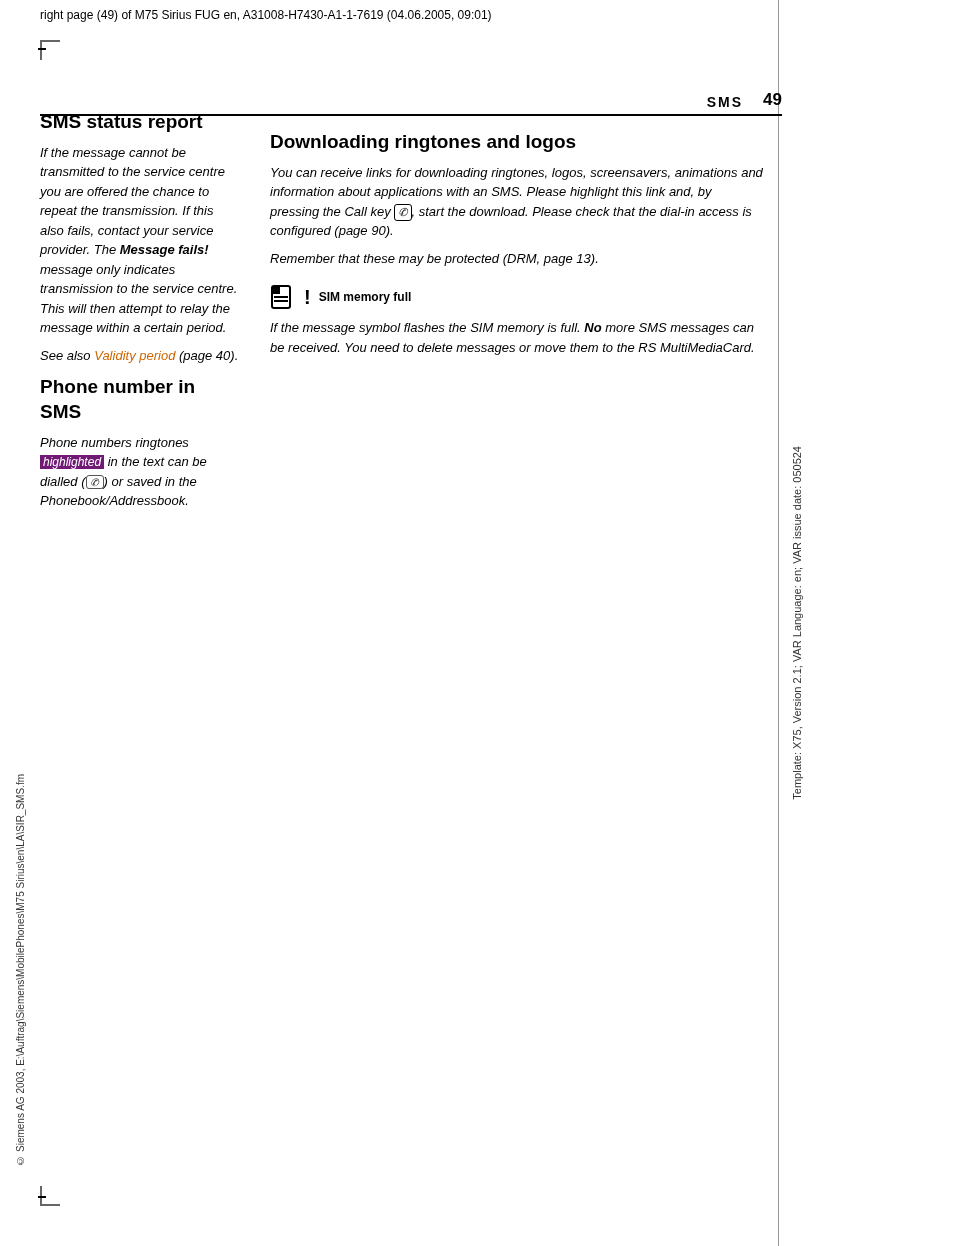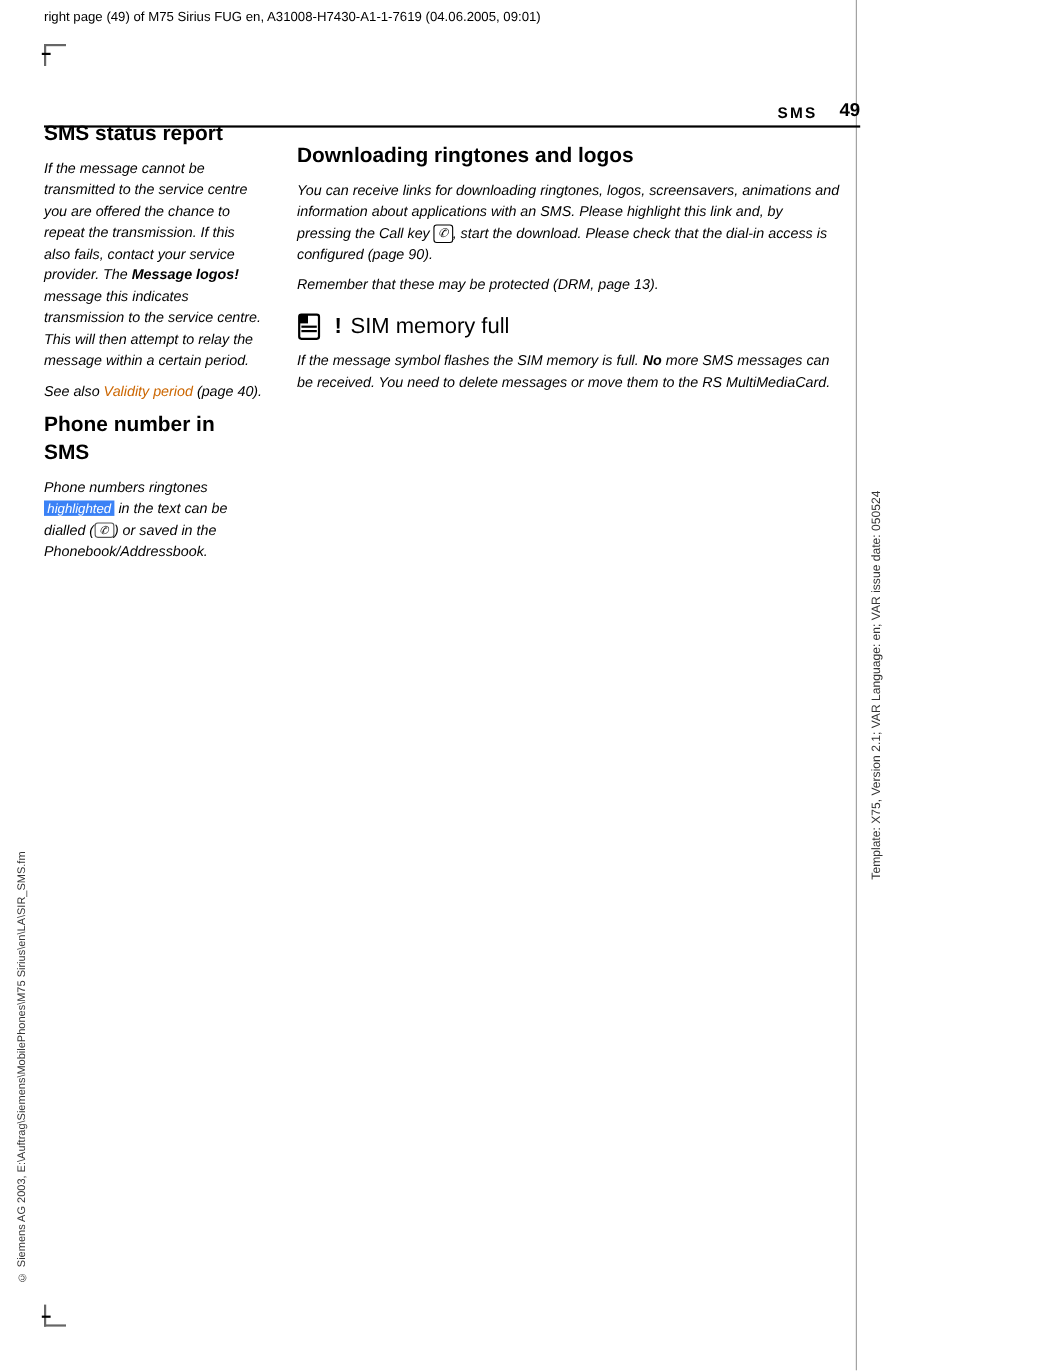--- a/index.html
+++ b/index.html
@@ -143,21 +143,21 @@
       margin-bottom: 10px;
       font-style: italic;
     }
 
     .body-text p {
       margin-bottom: 8px;
     }
 
     
     .highlight-box {
-      background: #3b82f6;
+      background: #701a75;
       color: #fff;
       padding: 0 3px;
       font-size: 12px;
     }
 
     .link-text {
       color: #cc6600;
       font-weight: normal;
       text-align: right;
     }
@@ -204,22 +204,22 @@
       gap: 2px;
     }
 
     .exclaim-icon {
       font-size: 20px;
       font-weight: bold;
       color: #000;
     }
 
     .section-heading-large {
-      font-size: 20px;
-      font-weight: normal;
+      font-size: 12px;
+      font-weight: bold;
     }
 
     
     .corner-mark-tl {
       position: absolute;
       top: 40px;
       left: 40px;
       width: 20px;
       height: 20px;
       border-top: 2px solid #666;
@@ -284,21 +284,21 @@
 
   <div class="main-content">
 
     <div class="left-col">
 
 
       <h2 class="section-heading">SMS status report</h2>
 
       <div class="body-text">
         <p>
-          <span>If the message cannot be transmitted to the service centre you are offered the chance to repeat the transmission. If this also fails, contact your service provider. The </span><span class="bold-text">Message logos!</span><span> message this indicates transmission to the service centre. This will then attempt to relay the message within a certain period.</span>
+          <span>If the message cannot be transmitted to the service centre you are offered the chance to repeat the transmission. If this also fails, contact your service provider. The </span><span class="bold-text">Message fails!</span><span> message only indicates transmission to the service centre. This will then attempt to relay the message within a certain period.</span>
         </p>
         <p>
           <span>See also </span><span class="link-text">Validity period</span><span> (page 40).</span>
         </p>
       </div>
 
       <h2 class="section-heading">Phone number in SMS</h2>
 
       <div class="body-text">
         <p>

